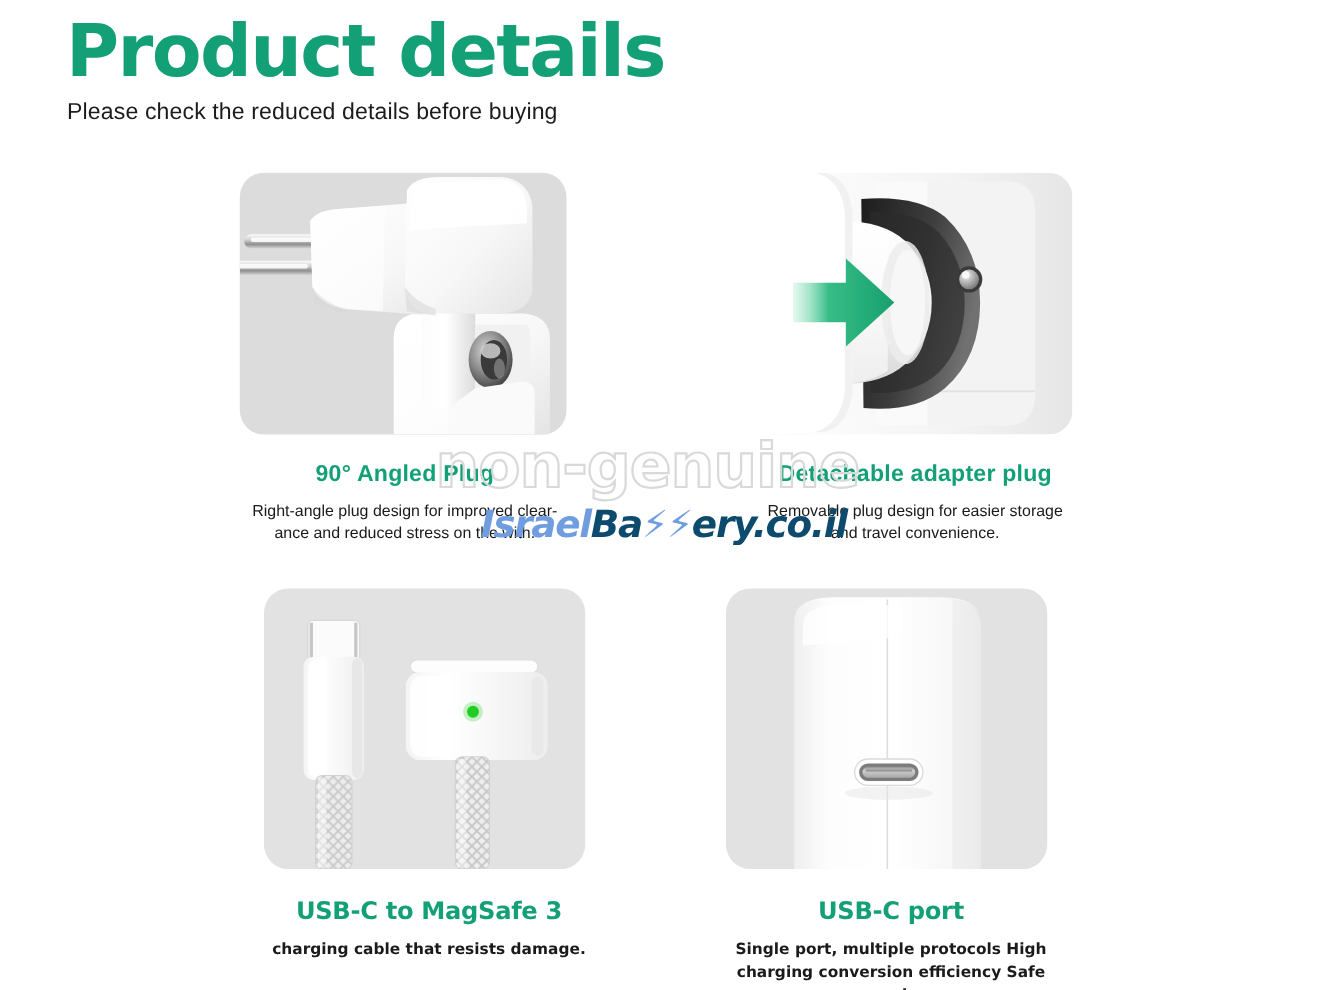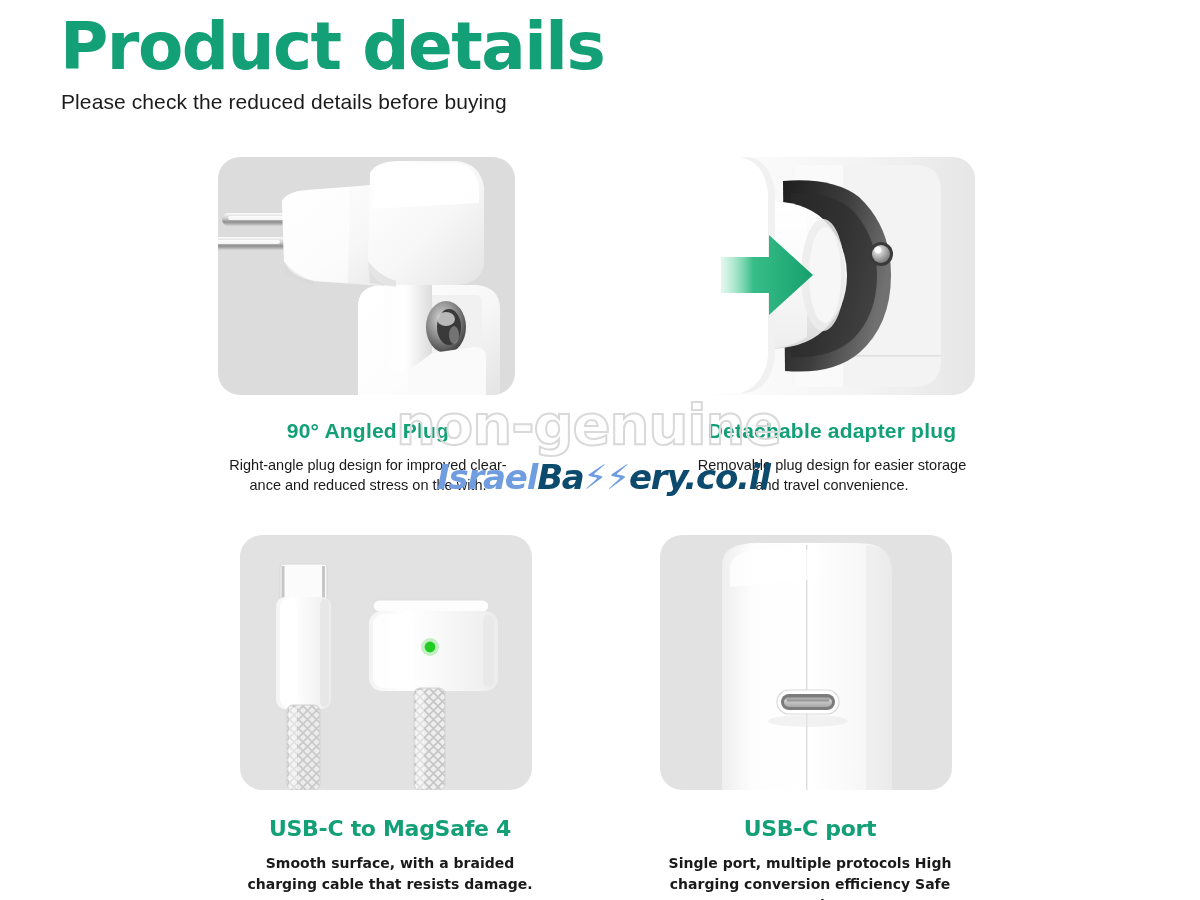--- a/index.html
+++ b/index.html
@@ -286,23 +286,22 @@
             <circle cx="190" cy="112" r="9" fill="#22cc22" opacity="0.25"></circle>
             <circle cx="190" cy="112" r="5.4" fill="#22cc22"></circle>
 
             <rect x="174" y="153" width="31" height="102" rx="6" fill="url(#braidpat2)"></rect>
             <rect x="174" y="153" width="31" height="102" rx="6" fill="none" stroke="#d2d2d2" stroke-width="1"></rect>
             <rect x="176" y="155" width="8" height="99" fill="#ffffff" opacity="0.45"></rect>
           </g>
         </svg>
       </div>
 
-      <div class="cap-title" style="margin-top:26px;">USB-C to MagSafe 4</div>
+      <div class="cap-title" style="margin-top:26px;">USB-C to MagSafe 3</div>
       <div class="cap-desc" style="margin-top:12px;">
-        <div>Smooth surface, with a braided</div>
         <div>charging cable that resists damage.</div>
       </div>
     </div>
 
     <div class="feature row-bot" style="left:660px; top:385px; width:300px;">
 
       <div class="photo soft" style="width:292px; height:255px;">
         <svg class="ill" viewBox="0 0 292 255">
           <defs>
             <linearGradient id="g4body" x1="0" y1="0" x2="1" y2="0">

